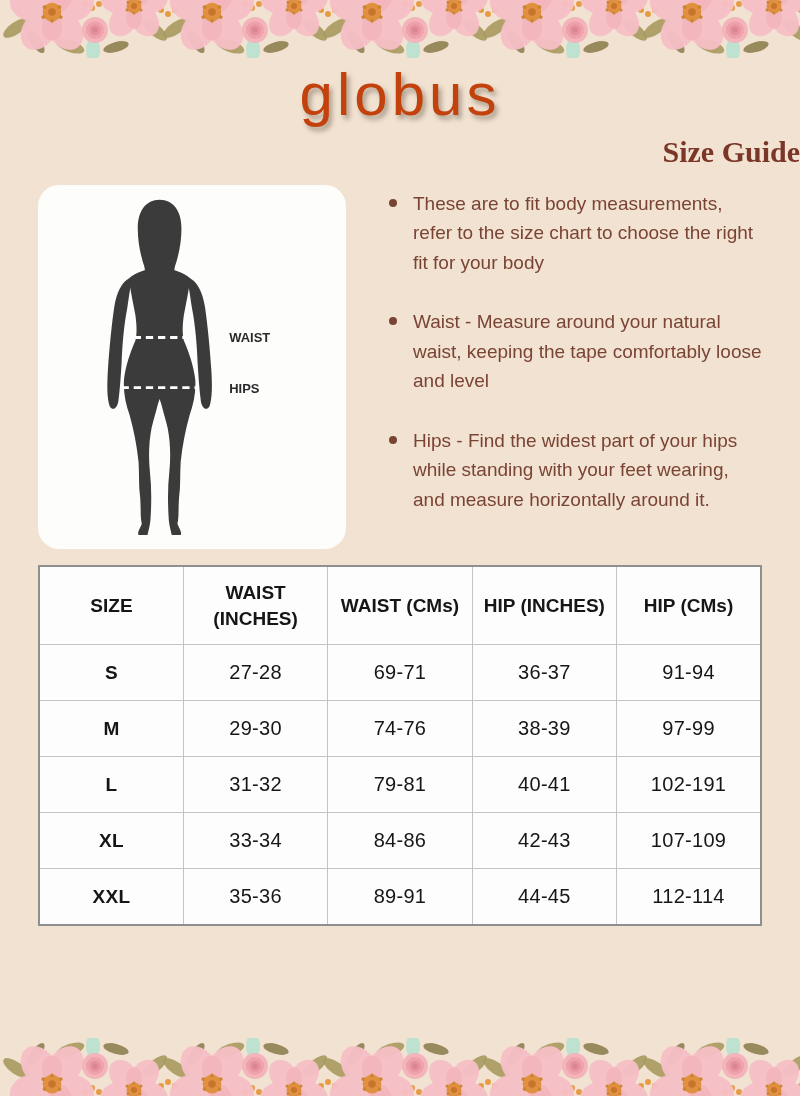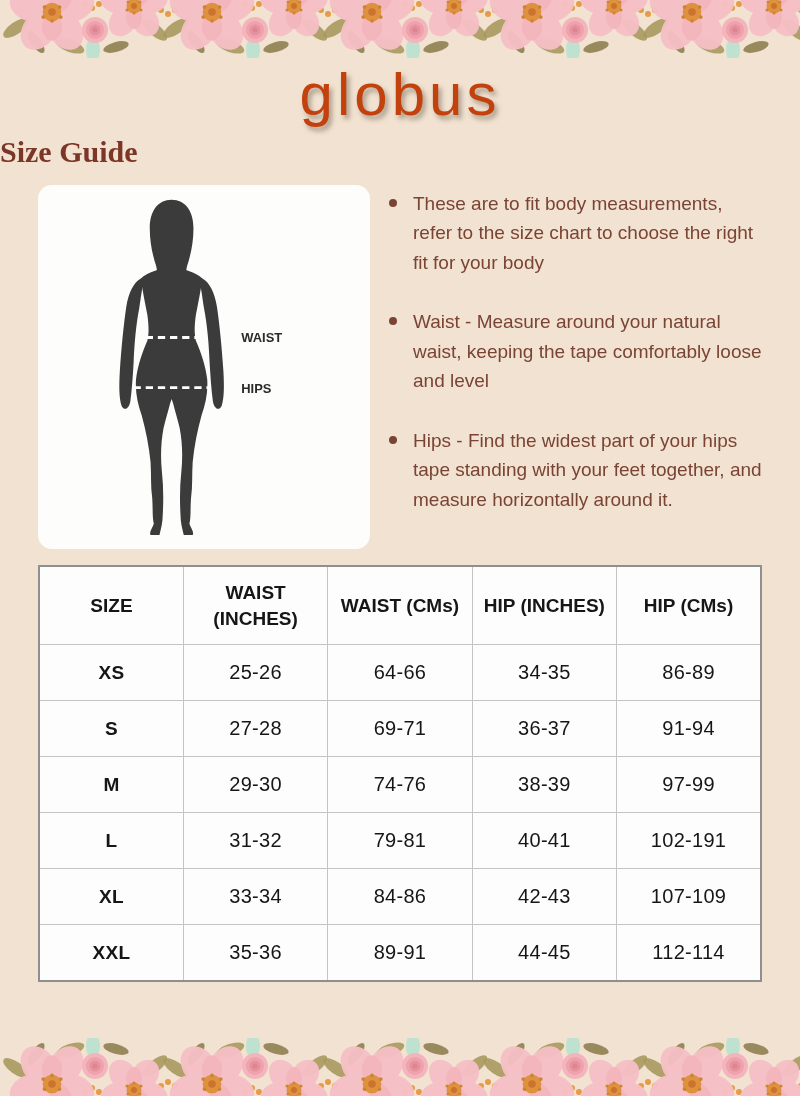--- a/index.html
+++ b/index.html
@@ -22,37 +22,37 @@
     text-align:center;
     font-family:"Liberation Sans", sans-serif;
     font-size:60px;
     font-weight:400;
     letter-spacing:4px;
     color:#c2410c;
     text-shadow:3px 4px 5px rgba(143,129,112,0.75);
   }
   .title {
     margin-top:6px;
-    text-align:left;
+    text-align:right;
     font-family:"Liberation Serif", serif;
     font-weight:bold;
     font-size:30px;
     color:#7b3628;
   }
   
   .content {
     display:flex;
     margin:16px 38px 0 38px;
     gap:20px;
   }
   .left-col { width:327px; flex:0 0 327px; }
   .diagram-card {
-    width:332px; height:364px;
+    width:308px; height:364px;
     background:#fdfdfc;
-    border-radius:14px;
+    border-radius:21px;
     position:relative;
     overflow:hidden;
   }
   .diagram-card svg { display:block; margin:10px auto 0 auto; }
   .diagram-caption {
     margin-top:8px;
     text-align:center;
     font-family:"Liberation Serif", serif;
     font-weight:bold;
     font-size:17px;
@@ -230,44 +230,37 @@
           <text x="196" y="182" font-family="Liberation Sans, sans-serif" font-size="16" font-weight="bold" fill="#2b2b2b">WAIST</text>
           <text x="196" y="244" font-family="Liberation Sans, sans-serif" font-size="16" font-weight="bold" fill="#2b2b2b">HIPS</text>
         </svg>
       </div>
     </div>
 
     <div class="bullets">
       <ul>
         <li>These are to fit body measurements, refer to the size chart to choose the right fit for your body</li>
         <li>Waist - Measure around your natural waist, keeping the tape comfortably loose and level</li>
-        <li>Hips - Find the widest part of your hips tape standing with your feet together, and measure horizontally around it.</li>
+        <li>Hips - Find the widest part of your hips while standing with your feet wearing, and measure horizontally around it.</li>
       </ul>
     </div>
   </div>
 
   <div class="table-wrap">
     <table class="size-table">
       <thead>
         <tr>
           <th>SIZE</th>
           <th>WAIST (INCHES)</th>
           <th>WAIST (CMs)</th>
           <th>HIP (INCHES)</th>
           <th>HIP (CMs)</th>
         </tr>
       </thead>
       <tbody>
-        <tr>
-          <td class="size-cell">XS</td>
-          <td>25-26</td>
-          <td>64-66</td>
-          <td>34-35</td>
-          <td>86-89</td>
-        </tr>
         <tr>
           <td class="size-cell">S</td>
           <td>27-28</td>
           <td>69-71</td>
           <td>36-37</td>
           <td>91-94</td>
         </tr>
         <tr>
           <td class="size-cell">M</td>
           <td>29-30</td>

